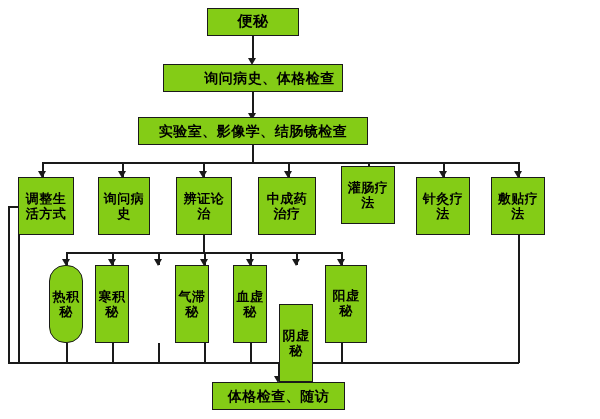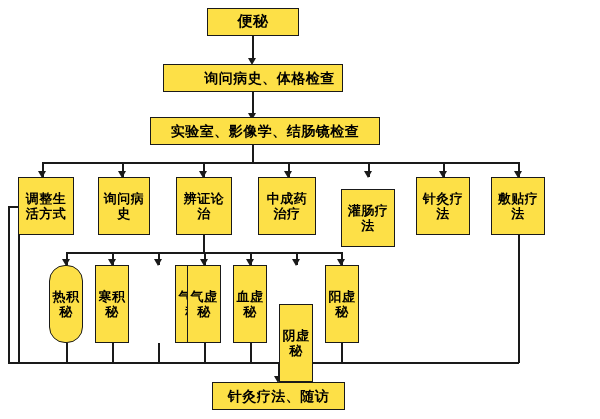--- a/index.html
+++ b/index.html
@@ -14,21 +14,21 @@
     position: relative;
     width: 600px;
     height: 419px;
     background: #ffffff;
     overflow: hidden;
   }
   .node {
     position: absolute;
     box-sizing: border-box;
     border: 1.5px solid #1a1a1a;
-    background: #fde047;
+    background: #84cc16;
     color: #000000;
     display: flex;
     align-items: center;
     justify-content: center;
     text-align: center;
     line-height: 1.18;
     font-weight: 700;
     letter-spacing: 0.5px;
     z-index: 3;
   }
@@ -73,21 +73,21 @@
   <div class="vline" style="left:252px; top:36px; height:25px;"></div>
   <div class="arrow" style="left:248px; top:58px;"></div>
 
   <div class="node n-step" style="left:163px; top:64px; width:180px; height:28px;padding-left:33px;">
     <span>询问病史、体格检查</span>
   </div>
 
   <div class="vline" style="left:252px; top:92px; height:24px;"></div>
   <div class="arrow" style="left:248px; top:113px;"></div>
 
-  <div class="node n-step" style="left:138px; top:117px; width:230px; height:28px;margin-left:12px;">
+  <div class="node n-step" style="left:138px; top:117px; width:230px; height:28px;">
     <span>实验室、影像学、结肠镜检查</span>
   </div>
 
   <div class="vline" style="left:252px; top:145px; height:18px;"></div>
 
   <div class="hline" style="left:42px; top:162px; width:476px;"></div>
 
   <div class="vline" style="left:42px; top:162px; height:15px;"></div>
   <div class="arrow" style="left:38px; top:171px;"></div>
 
@@ -114,21 +114,21 @@
   </div>
   <div class="node n-cat" style="left:98px; top:177px; width:52px; height:58px;">
     <span>询问病史</span>
   </div>
   <div class="node n-cat" style="left:176px; top:177px; width:56px; height:58px;">
     <span>辨证论治</span>
   </div>
   <div class="node n-cat" style="left:258px; top:177px; width:58px; height:58px;">
     <span>中成药治疗</span>
   </div>
-  <div class="node n-cat" style="left:341px; top:189px; width:54px; height:58px;">
+  <div class="node n-cat" style="left:341px; top:166px; width:54px; height:58px;">
     <span>灌肠疗法</span>
   </div>
   <div class="node n-cat" style="left:416px; top:177px; width:54px; height:58px;">
     <span>针灸疗法</span>
   </div>
   <div class="node n-cat" style="left:491px; top:177px; width:54px; height:58px;">
     <span>敷贴疗法</span>
   </div>
 
   <div class="vline" style="left:203px; top:235px; height:18px;"></div>
@@ -157,30 +157,27 @@
 
   <div class="node n-syn" style="left:49px; top:265px; width:34px; height:78px;border-radius:16px;">
     <span>热积秘</span>
   </div>
   <div class="node n-syn" style="left:95px; top:265px; width:34px; height:78px;">
     <span>寒积秘</span>
   </div>
   <div class="node n-syn" style="left:141px; top:265px; width:34px; height:78px;margin-left:34px;">
     <span>气滞秘</span>
   </div>
-  <div class="node n-syn" style="left:187px; top:265px; width:34px; height:78px;">
-    <span>气虚秘</span>
-  </div>
   <div class="node n-syn" style="left:233px; top:265px; width:34px; height:78px;">
     <span>血虚秘</span>
   </div>
   <div class="node n-syn" style="left:279px; top:265px; width:34px; height:78px;margin-top:39px;">
     <span>阴虚秘</span>
   </div>
-  <div class="node n-syn" style="left:325px; top:265px; width:34px; height:78px;">
+  <div class="node n-syn" style="left:325px; top:265px; width:42px; height:78px;font-family:Liberation Mono, monospace;">
     <span>阳虚秘</span>
   </div>
 
   <div class="vline" style="left:66px; top:343px; height:20px;"></div>
   <div class="vline" style="left:112px; top:343px; height:20px;"></div>
   <div class="vline" style="left:158px; top:343px; height:20px;"></div>
   <div class="vline" style="left:204px; top:343px; height:20px;"></div>
   <div class="vline" style="left:250px; top:343px; height:20px;"></div>
   <div class="vline" style="left:296px; top:343px; height:20px;"></div>
   <div class="vline" style="left:341px; top:343px; height:20px;"></div>
@@ -190,16 +187,16 @@
   <div class="vline" style="left:8px; top:206px; height:157px;"></div>
 
   <div class="vline" style="left:518px; top:235px; height:128px;"></div>
 
   <div class="hline" style="left:8px; top:362px; width:511px;"></div>
 
   <div class="vline" style="left:278px; top:362px; height:18px;"></div>
   <div class="arrow" style="left:274px; top:376px;"></div>
 
   <div class="node n-end" style="left:212px; top:382px; width:133px; height:28px;">
-    <span>针灸疗法、随访</span>
+    <span>体格检查、随访</span>
   </div>
 
 </div>
 
 </body></html>

